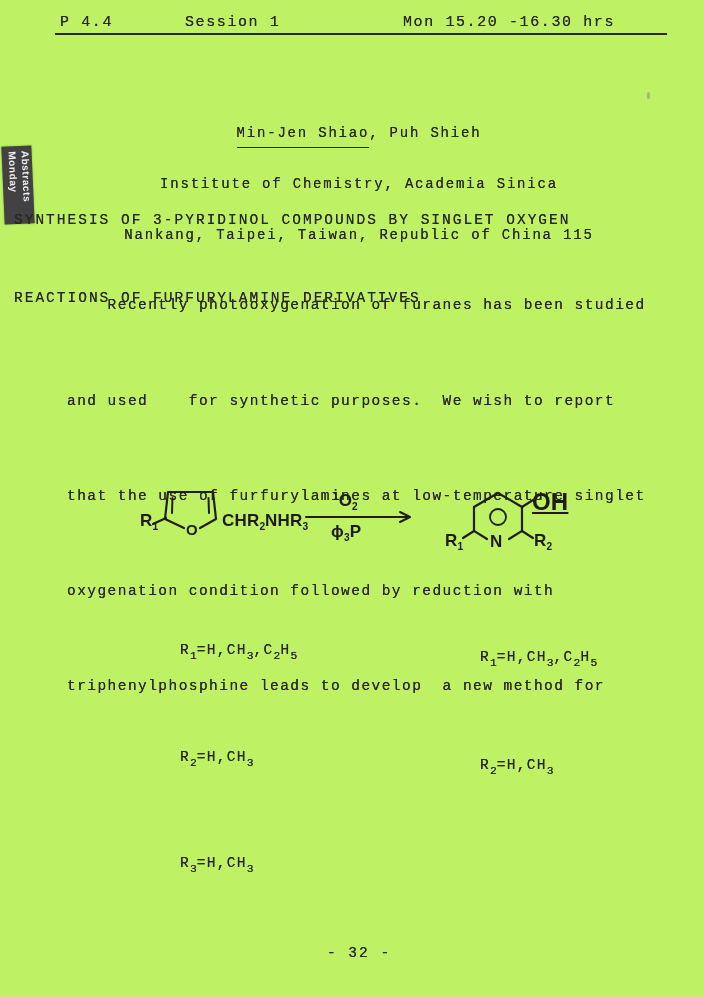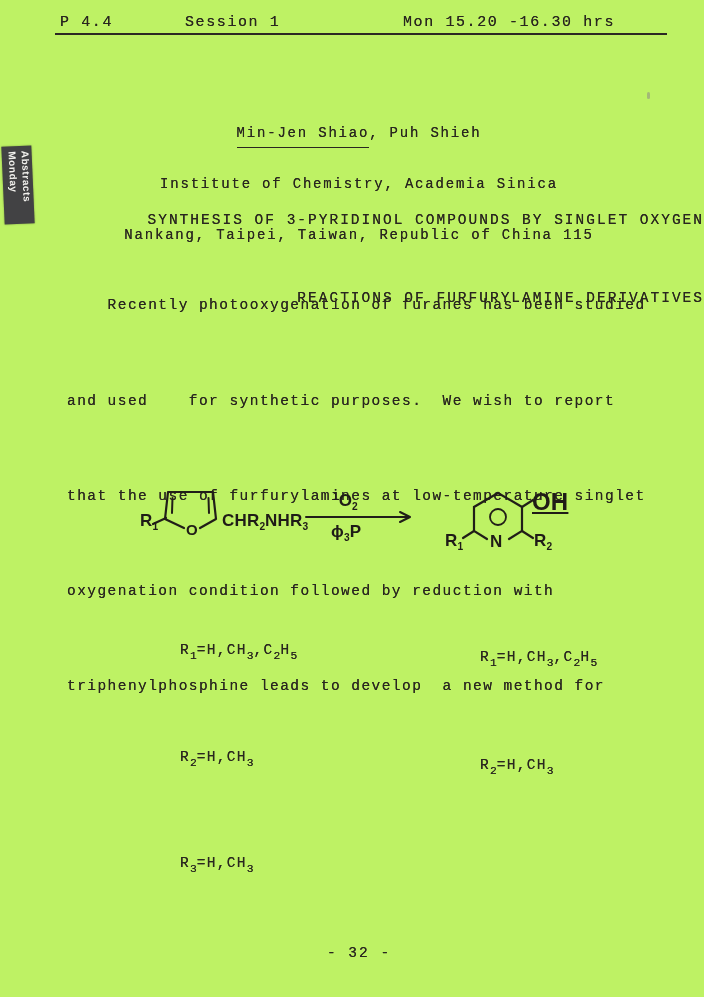--- a/index.html
+++ b/index.html
@@ -26,21 +26,21 @@
     font-weight:bold;font-size:10px;letter-spacing:.6px;color:#f2f1ee;
     padding-top:5px;box-sizing:border-box;text-align:left;
     box-shadow:0 0 2px rgba(0,0,0,.35);
   }
   .tab-line{line-height:13px;}
 
   
   .authors{position:absolute;left:14px;right:0;top:91px;text-align:center;
     font-size:14px;letter-spacing:1.8px;line-height:17px;white-space:pre;}
   .uline{border-bottom:1.6px solid #29261f;padding-bottom:6px;}
-  .title{position:absolute;left:14px;right:0;top:155px;text-align:right;
+  .title{position:absolute;left:14px;right:0;top:155px;text-align:left;
     font-size:14.5px;letter-spacing:2px;line-height:26px;white-space:pre;}
 
   
   .body-text{position:absolute;left:67px;top:227px;font-size:14.5px;
     letter-spacing:1.45px;line-height:31.7px;white-space:pre;}
 
   
   .scheme{position:absolute;left:0;top:460px;width:704px;height:130px;}
   .scheme svg{position:absolute;left:0;top:0;}
   .chem{

